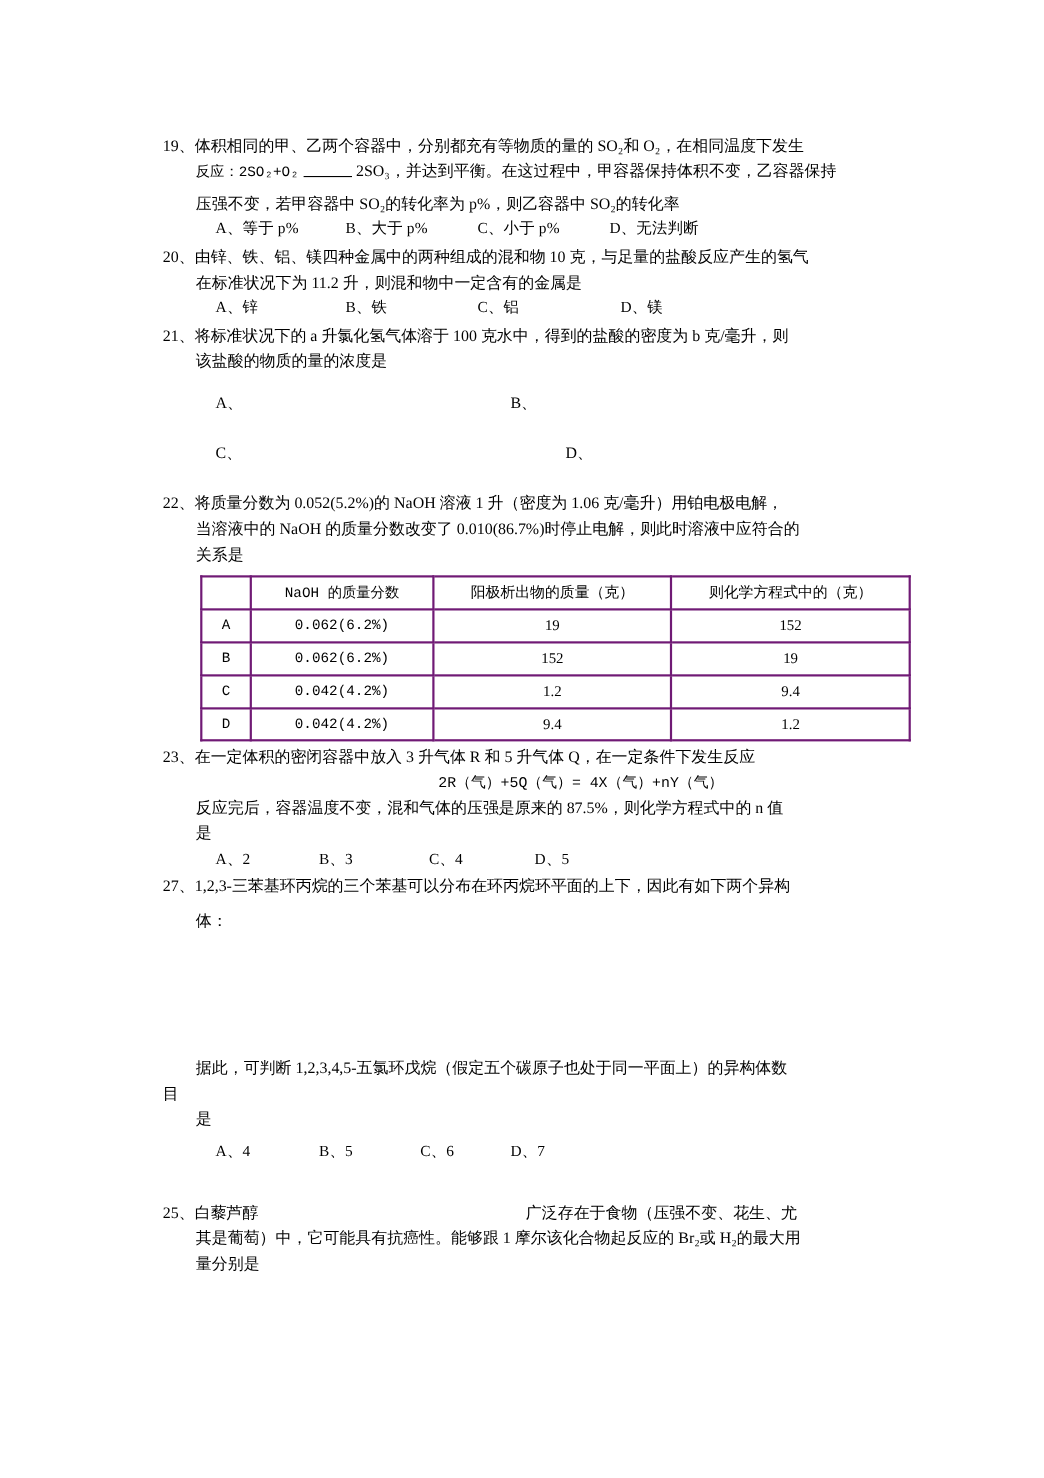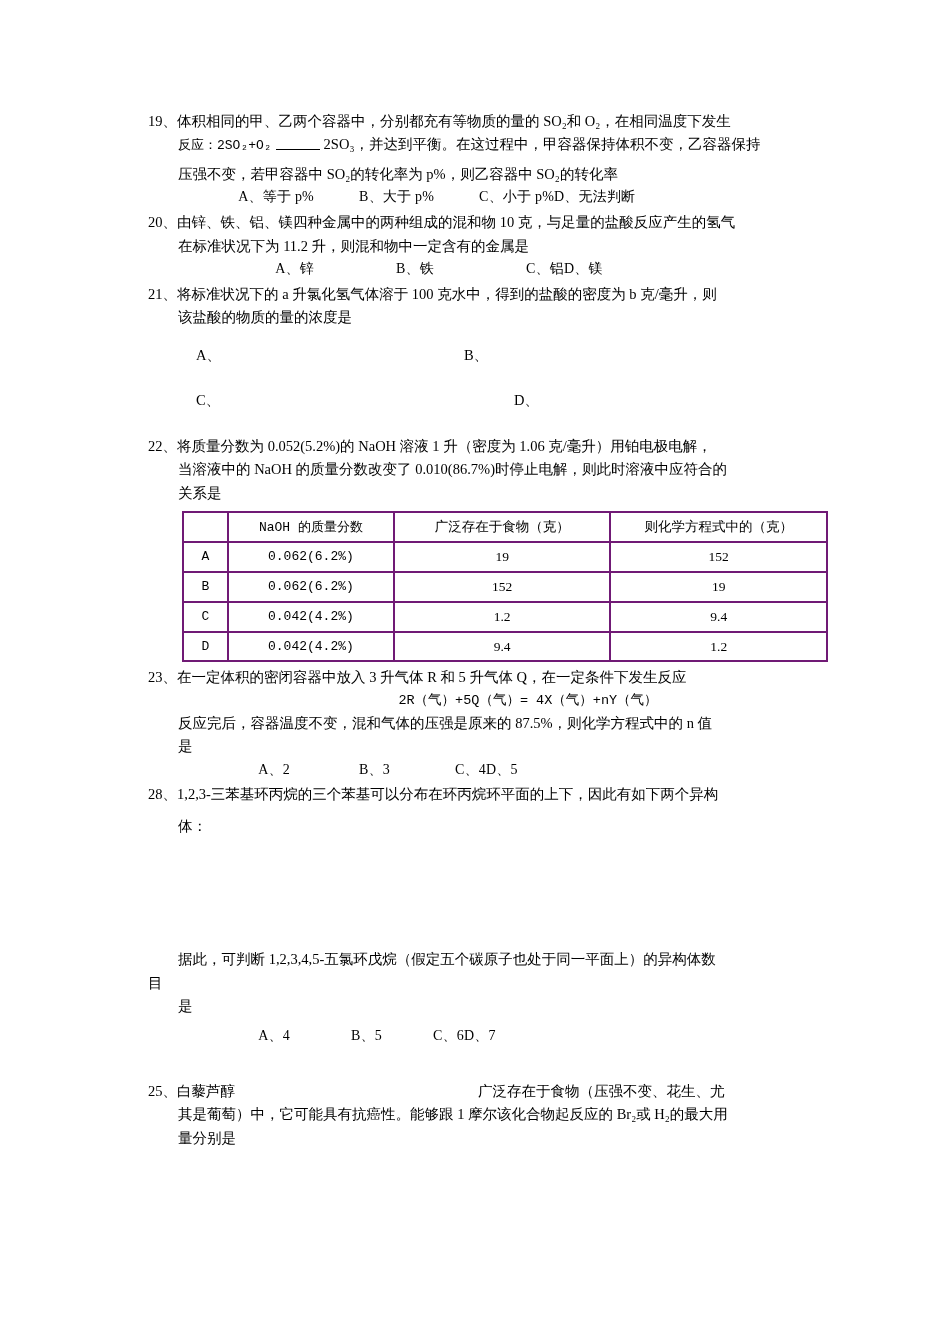--- a/index.html
+++ b/index.html
@@ -19,39 +19,39 @@
     position: absolute;
     left: 0;
     top: 0;
     width: 949px;
     height: 1344px;
     padding: 0;
   }
   .content {
     position: absolute;
     left: 148px;
-    top: 110px;
+    top: 122px;
     width: 680px;
   }
   .q {
     margin-bottom: 2px;
     font-size: 14.5px;
     line-height: 1.62;
   }
   .q-line {
     display: block;
     white-space: pre-wrap;
   }
   .indent-1 { padding-left: 30px; }
   .opts {
     padding-left: 48px;
     font-size: 14px;
     letter-spacing: 0.2px;
   }
-  .opts span { display: inline-block; text-align: right; }
+  .opts span { display: inline-block; }
   .gap-sm { height: 6px; }
   .gap-md { height: 14px; }
   .gap-lg { height: 30px; }
   .mono { font-family: "Liberation Mono", monospace; font-size: 13px; }
   .eq-line {
     padding-left: 30px;
     font-family: "Liberation Mono", monospace;
     font-size: 13.5px;
     text-align: center;
   }
@@ -152,21 +152,21 @@
 
     <div class="q">
       <span class="q-line">22、将质量分数为 0.052(5.2%)的 NaOH 溶液 1 升（密度为 1.06 克/毫升）用铂电极电解，</span>
       <span class="q-line indent-1">当溶液中的 NaOH 的质量分数改变了 0.010(86.7%)时停止电解，则此时溶液中应符合的</span>
       <span class="q-line indent-1">关系是</span>
       <table class="naoh">
         <tbody>
             <tr>
           <td class="lab"></td>
           <td class="val">NaOH 的质量分数</td>
-          <td class="num">广泛存在于食物（克）</td>
+          <td class="num">阳极析出物的质量（克）</td>
           <td class="num">则化学方程式中的（克）</td>
         </tr>
         <tr>
           <td class="lab">A</td>
           <td class="val">0.062(6.2%)</td>
           <td class="num">19</td>
           <td class="num">152</td>
         </tr>
         <tr>
           <td class="lab">B</td>
@@ -194,21 +194,21 @@
       <span class="q-line">23、在一定体积的密闭容器中放入 3 升气体 R 和 5 升气体 Q，在一定条件下发生反应</span>
       <span class="q-line eq-line" style="padding-left:80px">2R（气）+5Q（气）= 4X（气）+nY（气）</span>
       <span class="q-line indent-1">反应完后，容器温度不变，混和气体的压强是原来的 87.5%，则化学方程式中的 n 值</span>
       <span class="q-line indent-1">是</span>
       <div class="opts">
         <span style="width:94px">A、2</span><span style="width:100px">B、3</span><span style="width:96px">C、4</span><span>D、5</span>
       </div>
     </div>
 
     <div class="q">
-      <span class="q-line">28、1,2,3-三苯基环丙烷的三个苯基可以分布在环丙烷环平面的上下，因此有如下两个异构</span>
+      <span class="q-line">27、1,2,3-三苯基环丙烷的三个苯基可以分布在环丙烷环平面的上下，因此有如下两个异构</span>
       <div class="struct-space"></div>
       <span class="q-line indent-1">体：</span>
       <div class="iso-space"></div>
       <span class="q-line indent-1">据此，可判断 1,2,3,4,5-五氯环戊烷（假定五个碳原子也处于同一平面上）的异构体数</span>
       <span class="q-line">目</span>
       <span class="q-line indent-1">是</span>
       <div class="gap-sm"></div>
       <div class="opts">
         <span style="width:94px">A、4</span><span style="width:92px">B、5</span><span style="width:82px">C、6</span><span>D、7</span>
       </div>

